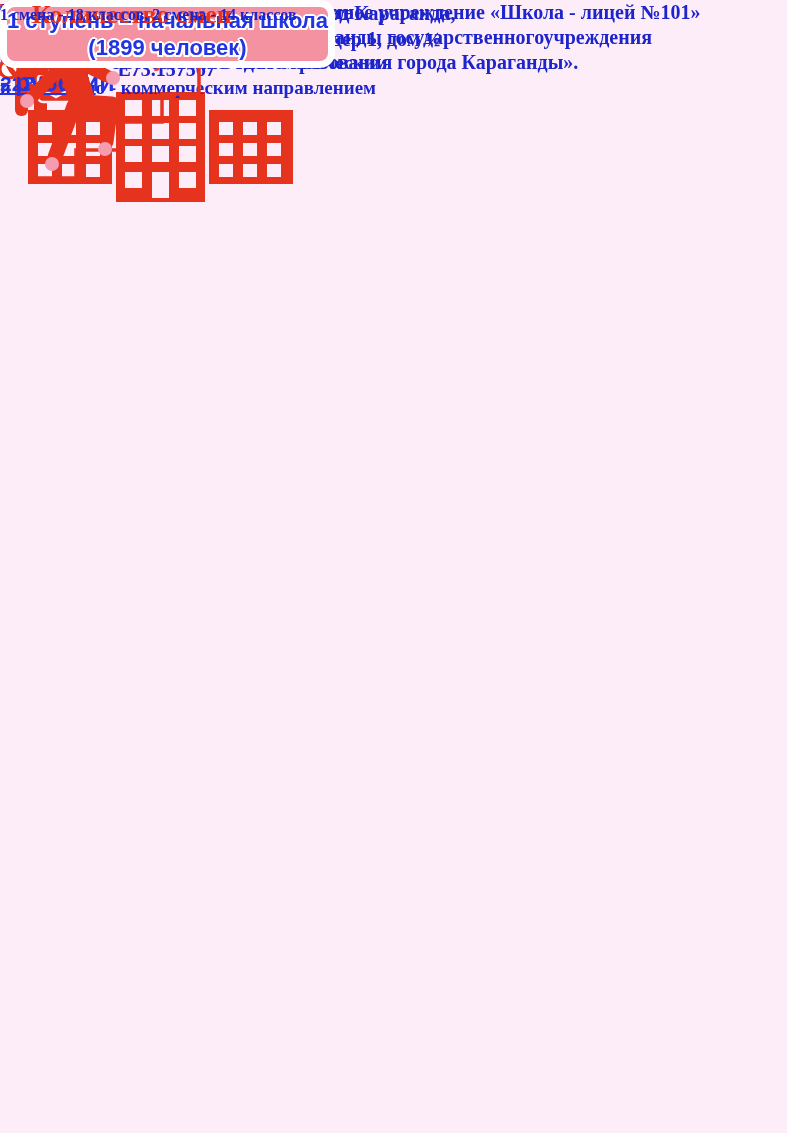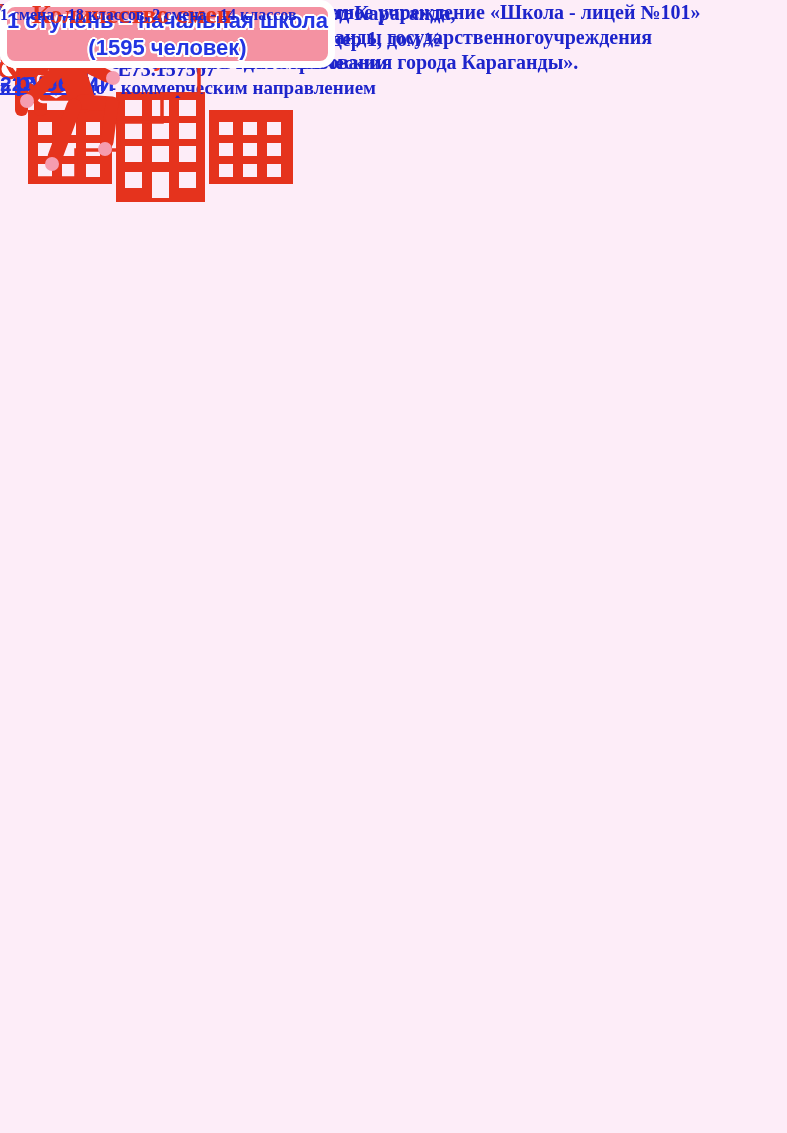--- a/index.html
+++ b/index.html
@@ -266,21 +266,21 @@
   <div class="banner banner3">
     <div>3 ступень – средняя школа</div>
     <div>(45 человек)</div>
   </div>
   <div class="banner banner2">
     <div>2 ступень – основная школа</div>
     <div>(884 человек)</div>
   </div>
   <div class="banner banner1">
     <div>1 ступень – начальная школа</div>
-    <div>(1595 человек)</div>
+    <div>(1899 человек)</div>
   </div>
 
   <div class="abs shifts-label b red">Количество смен</div>
   <div class="abs shifts-lines b blue">
     <div>1 смена - 18 классов, 2 смена - 14 классов</div>
   </div>
 
   <div class="abs bottom-bar"></div>
 
 </div>

